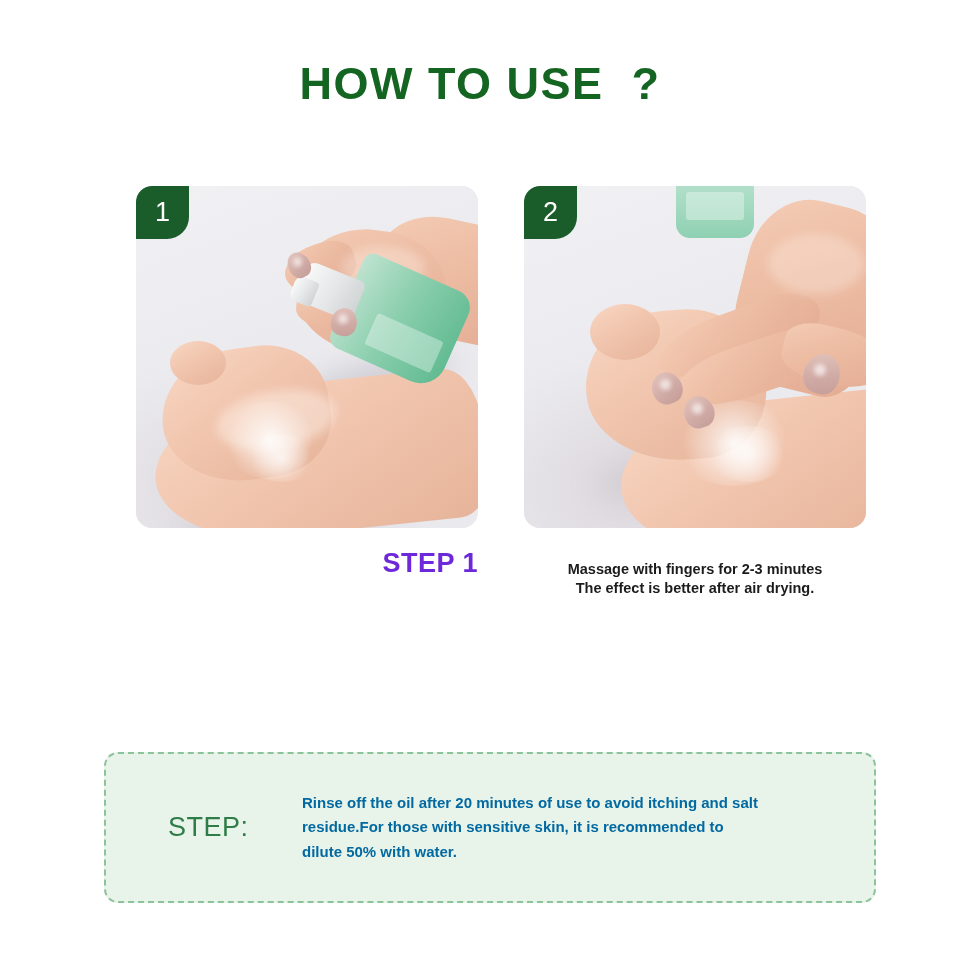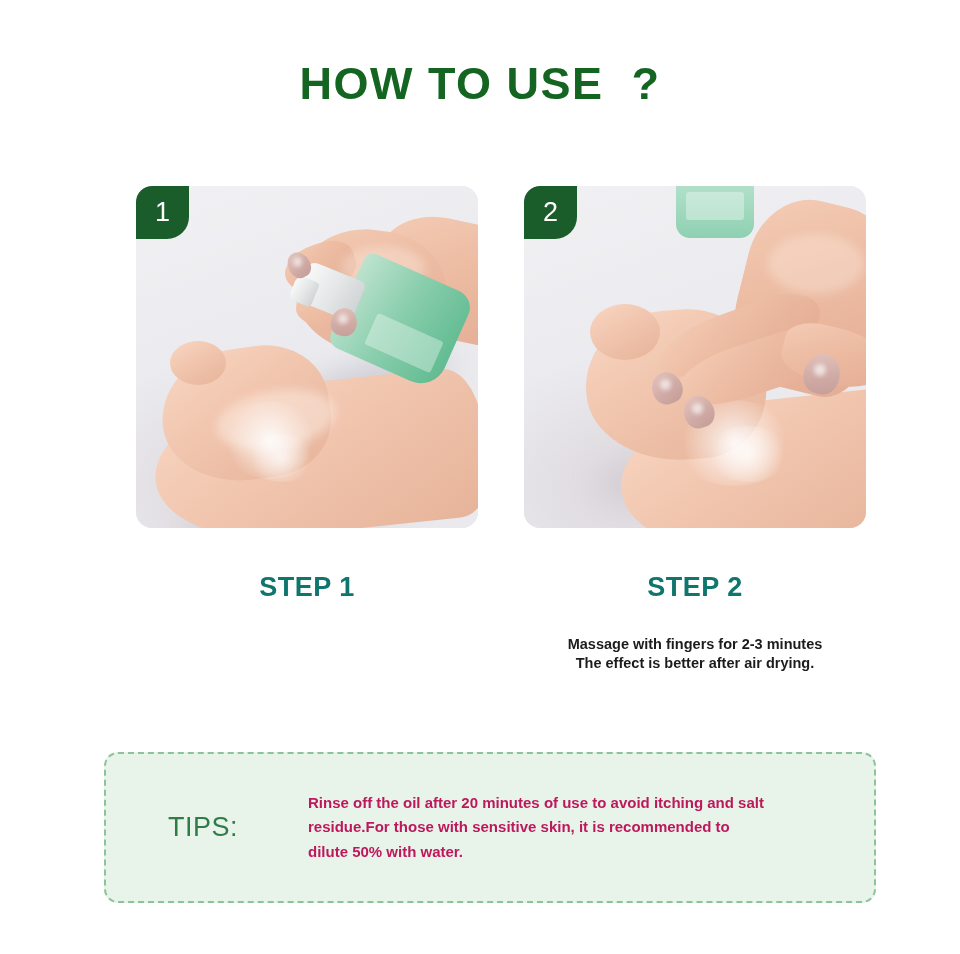--- a/index.html
+++ b/index.html
@@ -140,23 +140,23 @@
     font-weight: normal;
     display: flex;
     align-items: center;
     justify-content: center;
     z-index: 5;
     font-family: "Liberation Sans", sans-serif;
   }
 
   
   .step-title {
-    margin-top: 44px;
-    text-align: center;
-    color: #0f766e;
+    margin-top: 20px;
+    text-align: right;
+    color: #6d28d9;
     font-size: 27px;
     font-weight: bold;
     letter-spacing: 0.5px;
   }
   .step-desc {
     margin-top: 13px;
     text-align: center;
     color: #1c1c1c;
     font-size: 14.5px;
     font-weight: bold;
@@ -181,26 +181,26 @@
   }
   .tips-label {
     color: #2e7d48;
     font-size: 27px;
     letter-spacing: 0.5px;
     margin-left: 62px;
     width: 120px;
     flex: none;
   }
   .tips-text {
-    color: #be185d;
+    color: #0369a1;
     font-size: 15px;
     font-weight: bold;
     line-height: 1.62;
     white-space: pre-line;
-    margin-left: 20px;
+    margin-left: 14px;
   }
 </style>
 </head>
 <body>
 
 <div class="page">
 
   <div class="title">HOW TO USE  ?</div>
 
   <div class="steps">
@@ -267,26 +267,25 @@
         <div class="nail" style="left:128px; top:186px; width:30px; height:32px; transform:rotate(-24deg);"></div>
         <div class="nail-sheen" style="left:136px; top:193px; width:11px; height:11px;"></div>
         <div class="nail" style="left:160px; top:210px; width:30px; height:32px; transform:rotate(-20deg);"></div>
         <div class="nail-sheen" style="left:168px; top:217px; width:11px; height:11px;"></div>
         <div class="nail" style="left:280px; top:168px; width:36px; height:40px; transform:rotate(16deg);"></div>
         <div class="nail-sheen" style="left:290px; top:178px; width:12px; height:12px;"></div>
 
         <div class="badge">2</div>
       </div>
 
-      <div class="step-title">STEP 2</div>
       <div class="step-desc">Massage with fingers for 2-3 minutes
 The effect is better after air drying.</div>
     </div>
   </div>
 
   <div class="tips">
-    <div class="tips-label">TIPS:</div>
+    <div class="tips-label">STEP:</div>
     <div class="tips-text">Rinse off the oil after 20 minutes of use to avoid itching and salt
 residue.For those with sensitive skin, it is recommended to
 dilute 50% with water.</div>
   </div>
 
 </div>
 
 </body></html>

